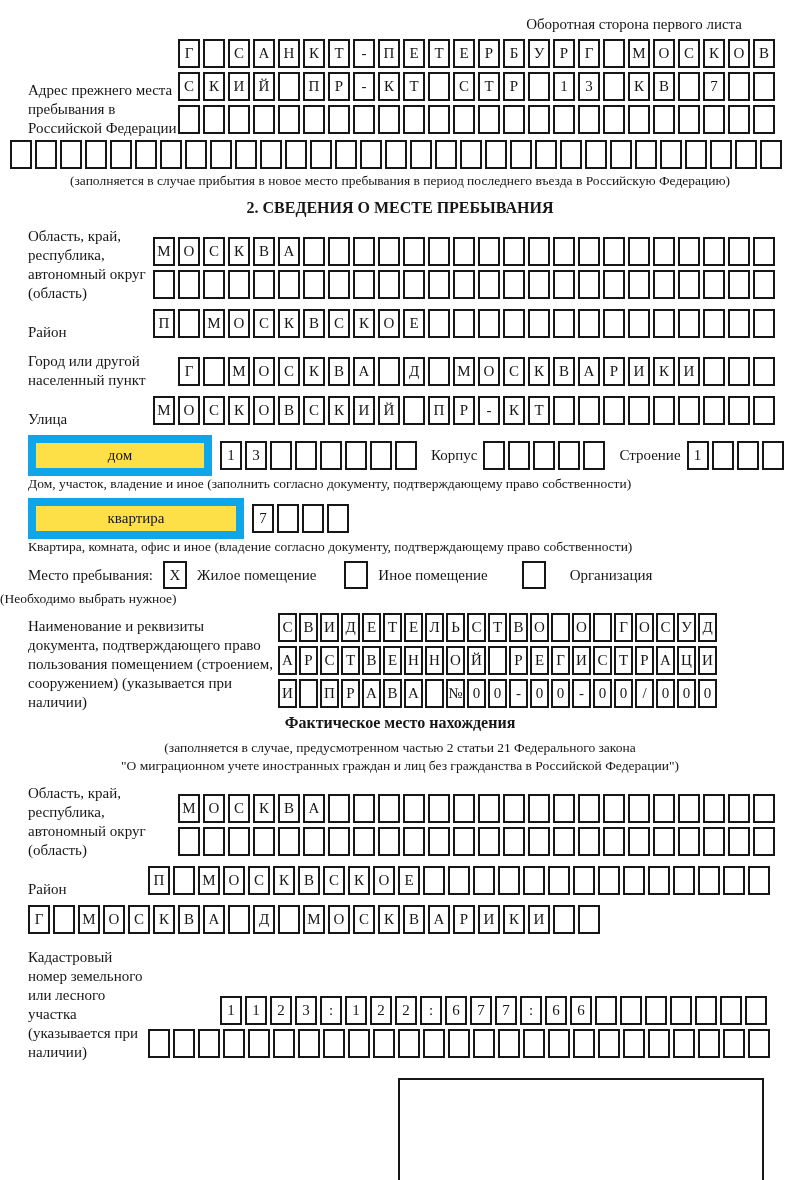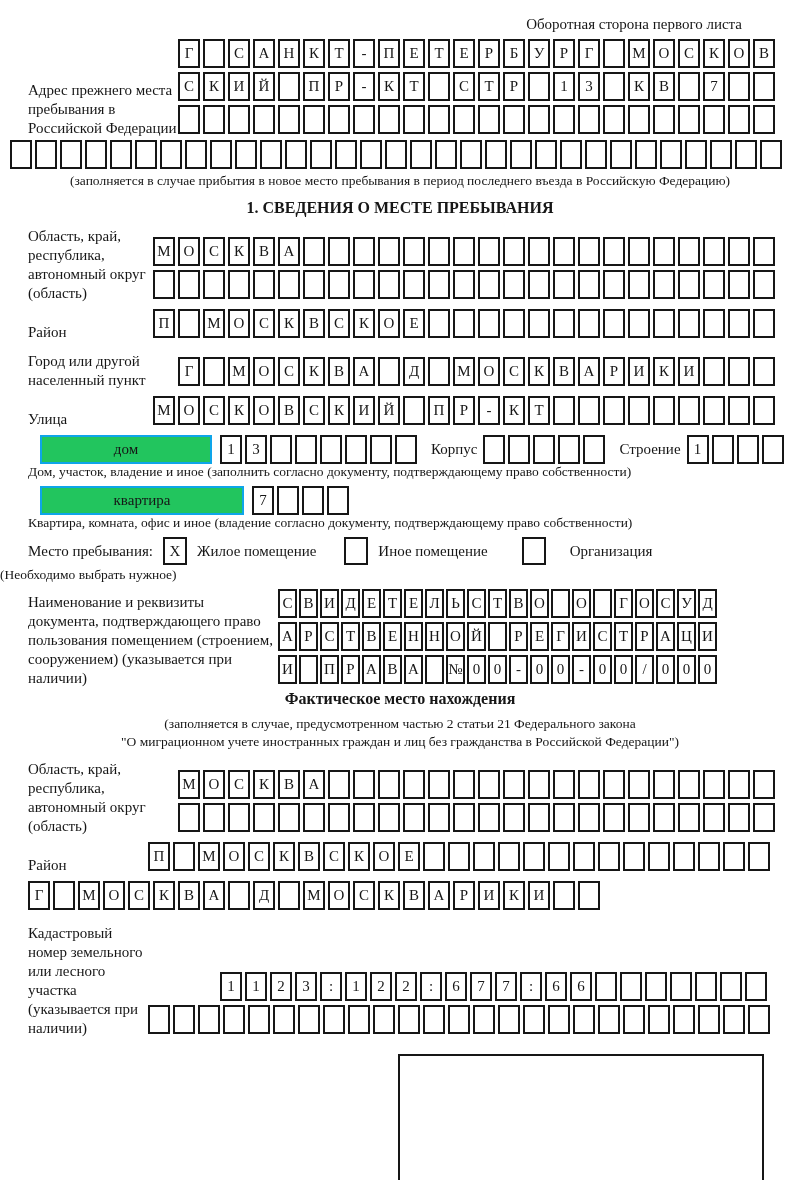--- a/index.html
+++ b/index.html
@@ -19,22 +19,22 @@
   .sm{gap:2px;}
   .sm .box{width:15px;}
 
   .caption{font-size:13.5px;text-align:center;margin-top:2px;}
   .cap-left{font-size:13.5px;text-align:left;padding-left:28px;margin-top:0px;}
   h2{font-size:16px;text-align:center;margin:10px 0 6px 0;font-weight:bold;}
   h3{font-size:16px;text-align:center;margin:2px 0 8px 0;font-weight:bold;}
   .note{font-size:13.5px;text-align:center;margin:2px 0;}
 
   .inline-row{display:flex;align-items:center;padding-left:28px;margin-top:6px;}
-  .wordbox{border:2px solid #0ea5e9;height:25px;display:flex;align-items:center;
-           justify-content:center;font-size:15px;flex:0 0 auto;background:#22c55e;margin-left:12px;}
+  .wordbox{border:8px solid #0ea5e9;height:25px;display:flex;align-items:center;
+           justify-content:center;font-size:15px;flex:0 0 auto;background:#fde047;}
   .wb-dom{width:168px;} .wb-kv{width:200px;}
   .mid-label{font-size:15px;margin:0 6px 0 14px;}
   .gap8{width:8px;flex:0 0 auto;}
 
   .cbox{width:20px;height:24px;border:2px solid #161616;display:inline-flex;align-items:center;
         justify-content:center;font-size:15px;margin:0 10px;flex:0 0 auto;background:#fff;}
   .opt-label{font-size:15px;}
 
   .full-row{padding-left:10px;margin-top:2px;}
   .indent25{margin-left:25px;}
@@ -162,21 +162,21 @@
         <span class="box"></span>
         <span class="box"></span>
         <span class="box"></span>
         <span class="box"></span>
         <span class="box"></span>
         <span class="box"></span>
       </div>
   </div>
   <div class="caption">(заполняется в случае прибытия в новое место пребывания в период последнего въезда в Российскую Федерацию)</div>
 
-  <h2>1. СВЕДЕНИЯ О МЕСТЕ ПРЕБЫВАНИЯ</h2>
+  <h2>2. СВЕДЕНИЯ О МЕСТЕ ПРЕБЫВАНИЯ</h2>
 
   <div class="field">
     <div class="flabel w125">Область, край, республика, автономный округ (область)</div>
     <div class="rows">
       <div class="boxrow">
           <span class="box">М</span>
           <span class="box">О</span>
           <span class="box">С</span>
           <span class="box">К</span>
           <span class="box">В</span>

